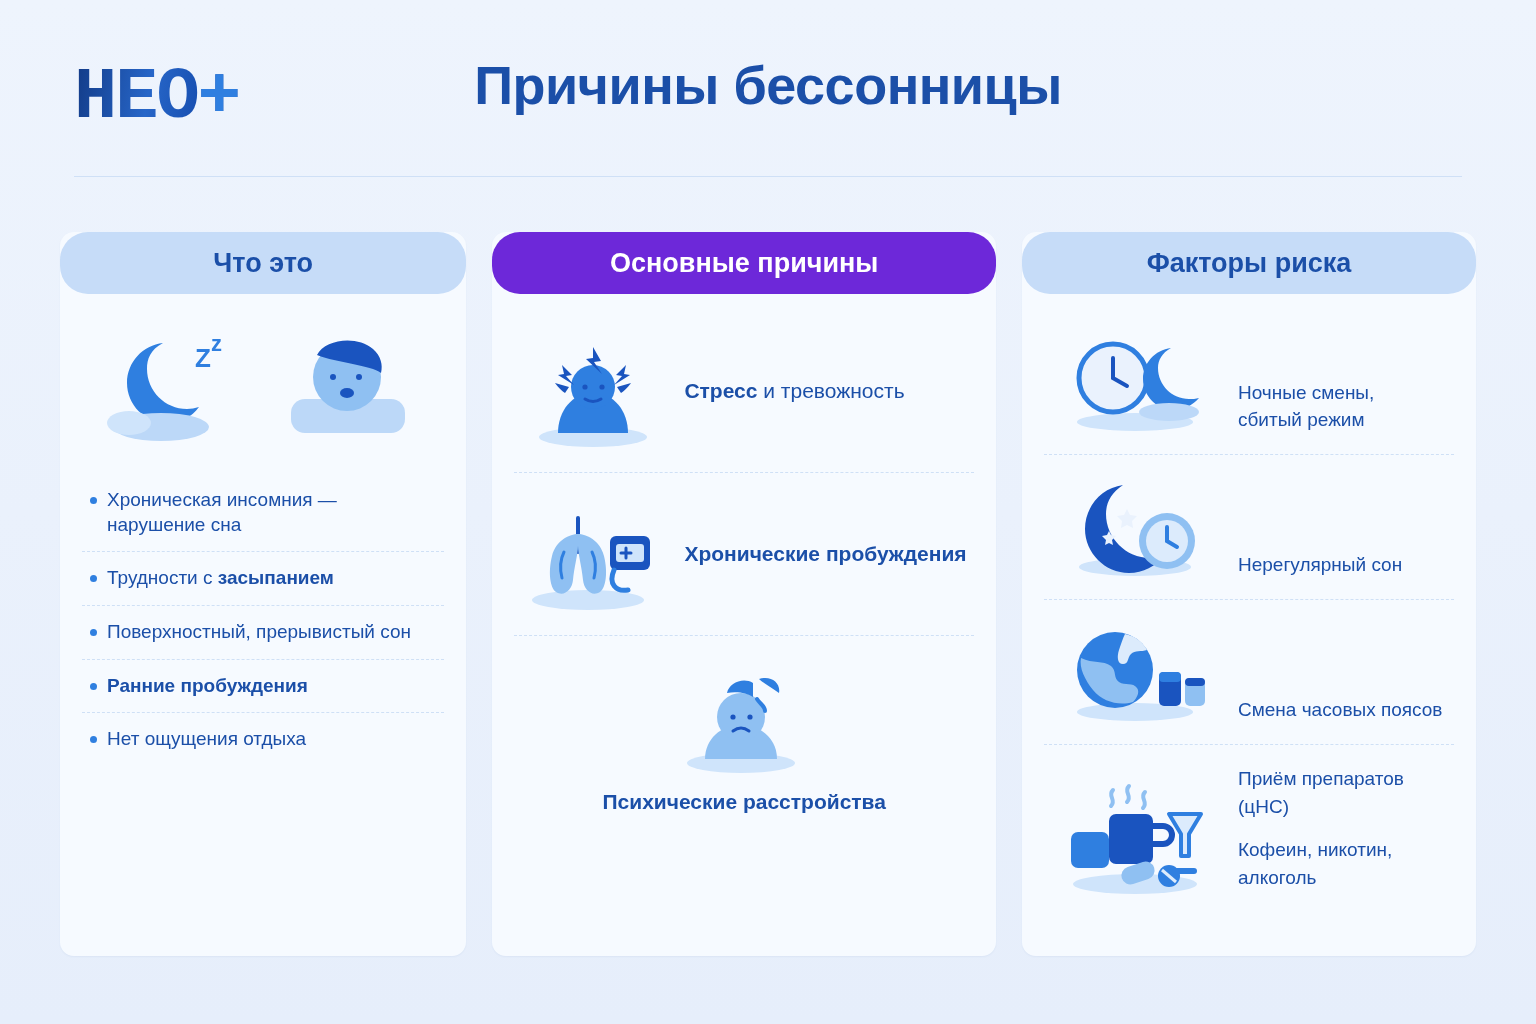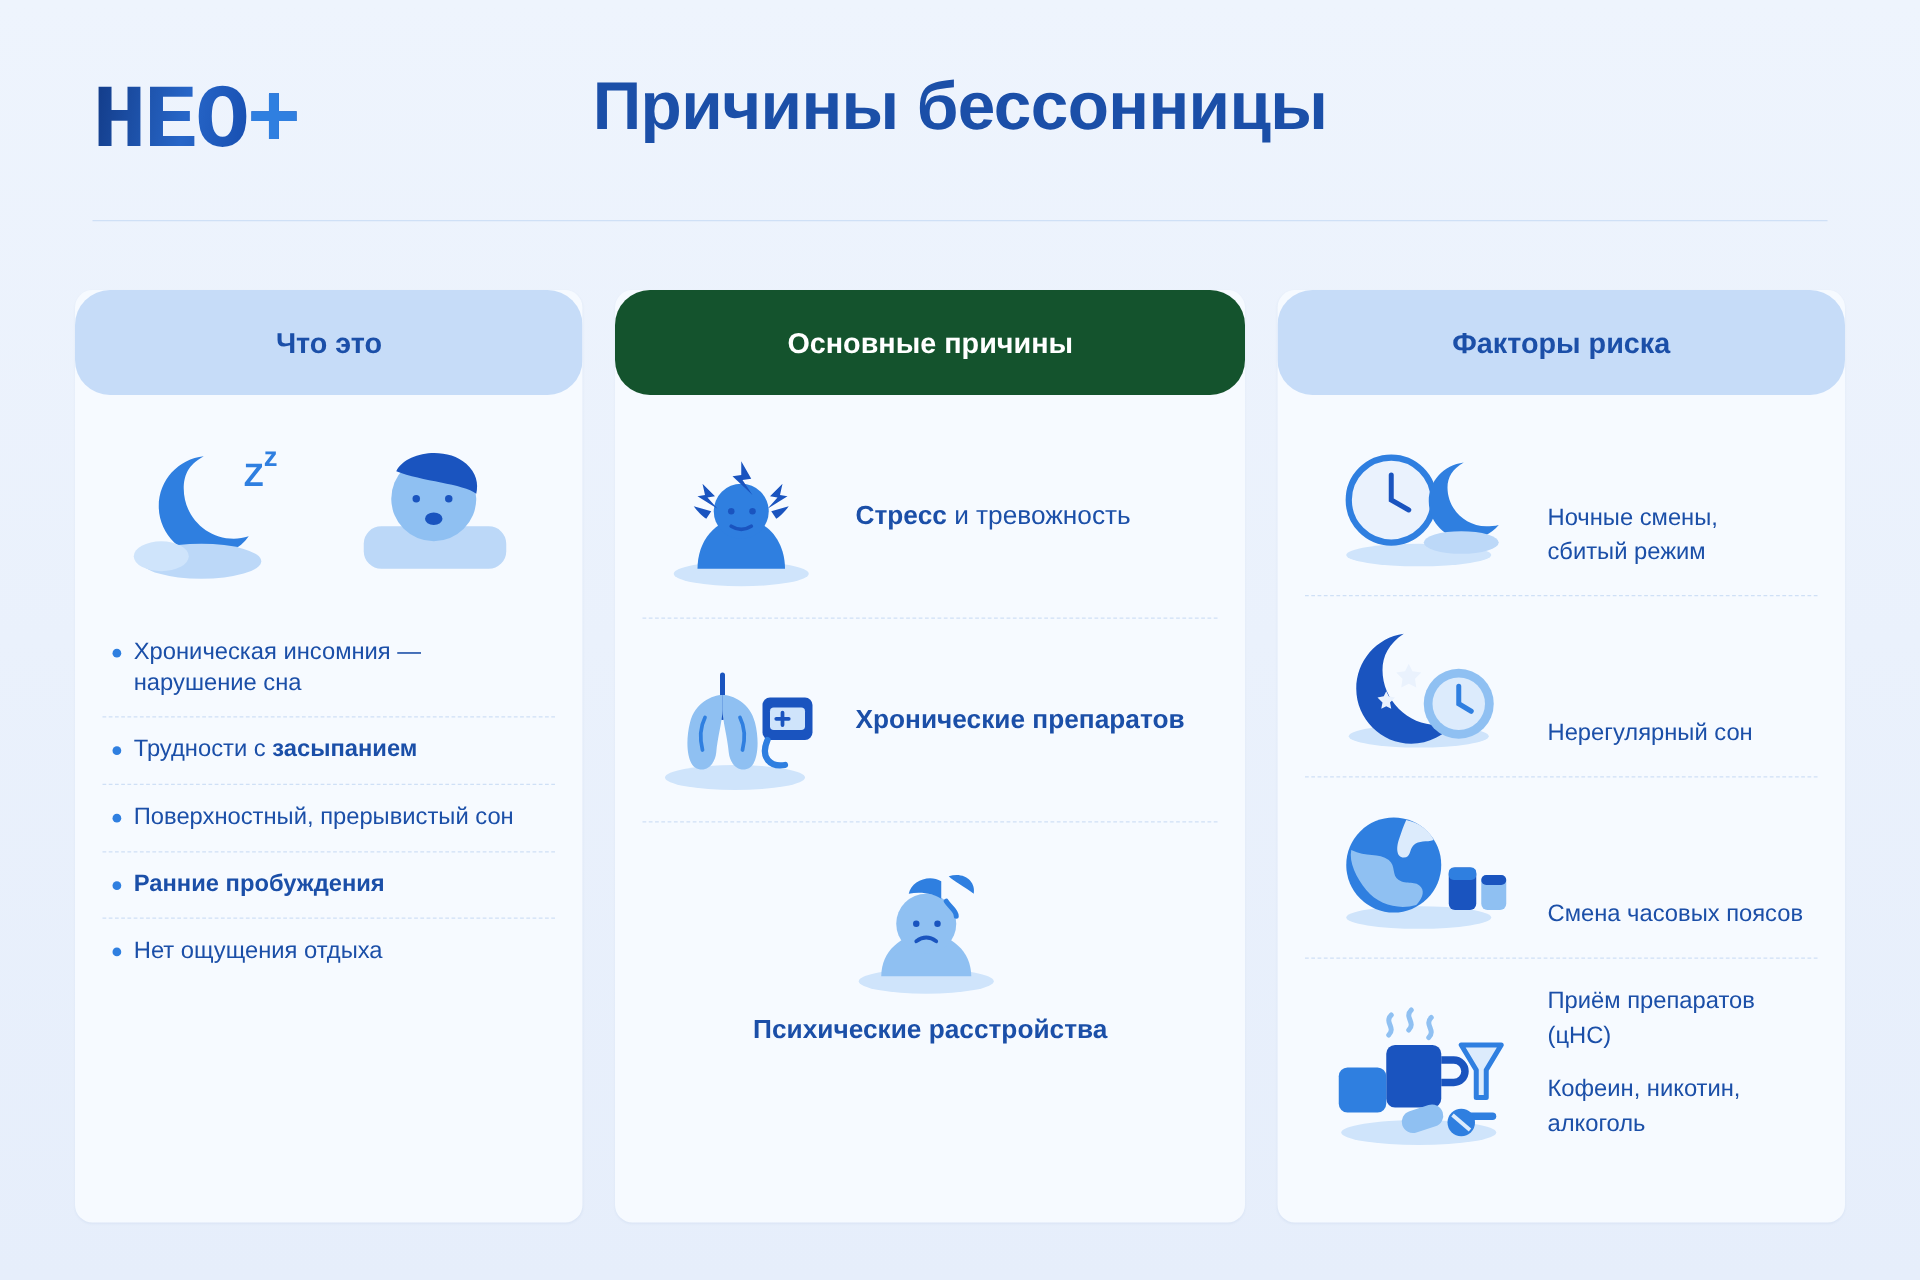--- a/index.html
+++ b/index.html
@@ -82,34 +82,34 @@
     border-radius: 14px;
     background: #f6faff;
     overflow: hidden;
     box-shadow: 0 1px 2px rgba(30, 80, 160, 0.06);
   }
   .card.mid { width: 508px; }
   .card.right { width: 458px; }
   .card.left { width: 410px; }
 
   .card-head {
-    height: 84px;
+    height: 62px;
     display: flex;
     align-items: center;
     justify-content: center;
-    font-size: 23px;
+    font-size: 27px;
     font-weight: bold;
     border-radius: 28px;
   }
   .head-light {
     background: #c6dcf8;
     color: #1b4fa8;
   }
   .head-solid {
-    background: #14532d;
+    background: #6d28d9;
     color: #ffffff;
   }
   .card-body {
     padding: 16px 22px 26px 22px;
     min-height: 620px;
   }
 
   
   .hero-left {
     height: 160px;
@@ -282,21 +282,21 @@
               <path d="M60 22v34" stroke="#1a54bf" stroke-width="4" stroke-linecap="round"></path>
               <path d="M60 38c-8 0-22 6-26 22-4 16-2 32 4 36 8 5 16-2 17-12 1-12 5-26 5-34z" fill="#8fc0f2"></path>
               <path d="M60 38c8 0 22 6 26 22 4 16 2 32-4 36-8 5-16-2-17-12-1-12-5-26-5-34z" fill="#8fc0f2"></path>
               <path d="M46 56c-4 8-4 18-2 26M74 56c4 8 4 18 2 26" stroke="#2f7fe0" stroke-width="3" fill="none" stroke-linecap="round"></path>
               <rect x="92" y="40" width="40" height="34" rx="6" fill="#1a54bf"></rect>
               <rect x="98" y="48" width="28" height="18" rx="3" fill="#cfe4fb"></rect>
               <path d="M108 52v10M103 57h10" stroke="#1a54bf" stroke-width="3" stroke-linecap="round"></path>
               <path d="M96 74c-6 14 2 22 14 20" stroke="#2f7fe0" stroke-width="5" fill="none" stroke-linecap="round"></path>
             </svg>
           </div>
-          <div class="mid-label"><span class="b">Хронические препаратов</span><span></span></div>
+          <div class="mid-label"><span class="b">Хронические пробуждения</span><span></span></div>
         </div>
 
         <div class="mid-row">
           <div class="ico">
             <svg width="150" height="116" viewBox="0 0 150 116">
               <ellipse cx="72" cy="104" rx="54" ry="10" fill="#cfe4fb"></ellipse>
               <path d="M36 100c0-20 16-34 36-34s36 14 36 34z" fill="#8fc0f2"></path>
               <circle cx="72" cy="58" r="24" fill="#8fc0f2"></circle>
               <path d="M84 24c-10-6-24 0-26 10 10-2 20 0 26 4z" fill="#2f7fe0"></path>
               <path d="M90 20c12-4 22 4 20 14-8-6-16-10-20-14z" fill="#2f7fe0"></path>

